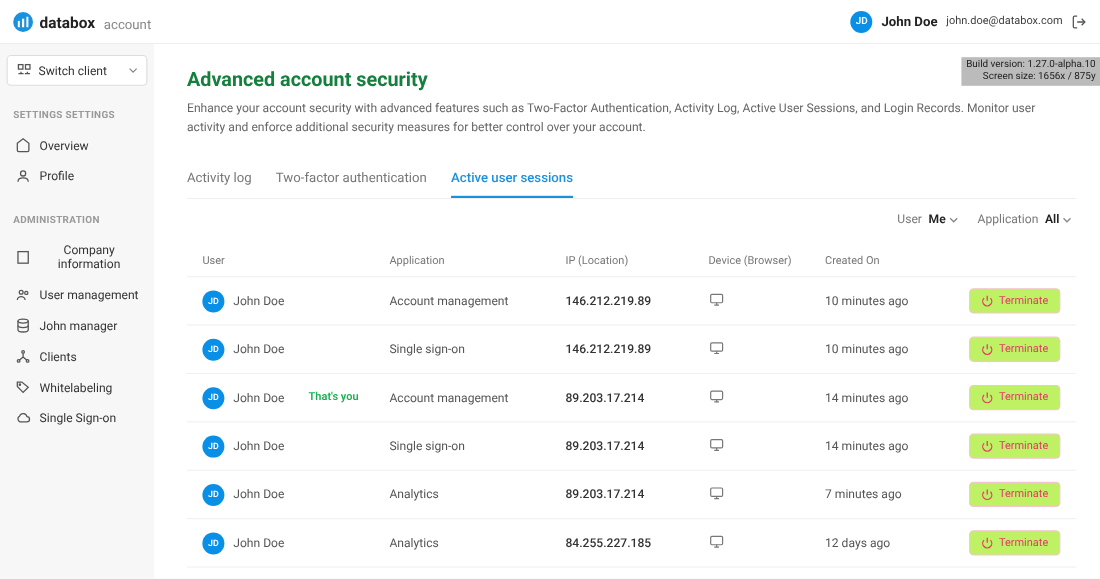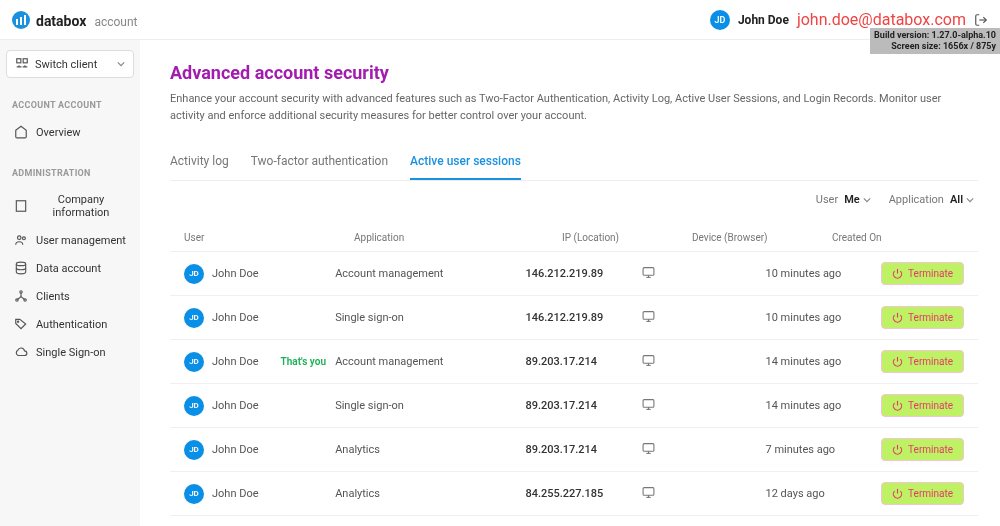--- a/index.html
+++ b/index.html
@@ -6,49 +6,49 @@
     body { background: #f7f7f7; width: 1000px; height: 526px; overflow: hidden; position: relative; }
     .topbar { background: #fff; height: 40px; display: flex; align-items: center; justify-content: space-between; padding: 0 12px; border-bottom: 1px solid #eee; }
     .brand { display: flex; align-items: flex-end; gap: 6px; }
     .brand-logo { width: 18px; height: 18px; background: #1a91df; border-radius: 50%; display: flex; align-items: center; justify-content: center; }
     .brand-logo svg { width: 10px; height: 10px; fill: #fff; }
     .brand-name { font-weight: 700; font-size: 14px; color: #222; }
     .brand-sub { font-size: 12px; color: #888; margin-left: 2px; }
     .user-area { display: flex; align-items: center; gap: 8px; }
     .avatar { width: 20px; height: 20px; border-radius: 50%; background: #0a8fe6; color: #fff; font-size: 9px; font-weight: 600; display: flex; align-items: center; justify-content: center; }
     .user-name { font-size: 12px; font-weight: 700; color: #222; }
-    .user-email { font-size: 16px; color: #ef4444; }
+    .user-email { font-size: 10px; color: #404040; }
     .exit-icon { width: 14px; height: 14px; }
-    .debug-box { position: absolute; top: 28px; right: 0; background: #bbb; font-size: 9px; padding: 2px 4px; line-height: 1.2; text-align: right; color: #222; z-index: 10; font-weight: bold; }
+    .debug-box { position: absolute; top: 52px; right: 0; background: #bbb; font-size: 9px; padding: 2px 4px; line-height: 1.2; text-align: right; color: #222; z-index: 10; }
     .layout { display: flex; height: calc(526px - 40px); }
     .sidebar { width: 140px; background: #f7f7f7; padding: 10px 6px; flex-shrink: 0; }
     .switch-client { background: #fff; border: 1px solid #ddd; border-radius: 4px; padding: 6px 8px; display: flex; align-items: center; justify-content: space-between; font-size: 11px; color: #333; cursor: pointer; margin-bottom: 18px; }
     .sc-left { display: flex; align-items: center; gap: 6px; }
     .section-header { font-size: 9px; font-weight: 700; color: #999; letter-spacing: 0.3px; padding: 4px 6px; margin-bottom: 4px; }
     .nav-item { display: flex; align-items: center; gap: 8px; padding: 7px 8px; border-radius: 4px; font-size: 11px; color: #333; cursor: pointer; text-align: center; }
     .nav-item.active { background: #e8f3fb; color: #1a91df; }
     .nav-icon { width: 14px; height: 14px; flex-shrink: 0; }
     .section-gap { height: 18px; }
     .main { flex: 1; background: #fff; padding: 22px 22px 0 30px; overflow: hidden; }
-    .page-title { font-size: 18px; font-weight: 700; color: #a21caf; margin-bottom: 8px; }
+    .page-title { font-size: 18px; font-weight: 700; color: #15803d; margin-bottom: 8px; }
     .page-desc { font-size: 11px; color: #666; line-height: 1.5; margin-bottom: 20px; max-width: 780px; }
     .tabs { display: flex; gap: 22px; border-bottom: 1px solid #eee; margin-bottom: 12px; }
     .tab { font-size: 12px; color: #777; padding: 10px 0; cursor: pointer; border-bottom: 2px solid transparent; }
     .tab.active { color: #1a91df; border-bottom-color: #1a91df; font-weight: 500; }
     .filters { display: flex; justify-content: flex-end; gap: 18px; font-size: 11px; color: #555; margin-bottom: 18px; padding-right: 4px; }
     .filter { display: flex; align-items: center; gap: 6px; }
     .filter-label { color: #777; }
     .filter-value { font-weight: 600; color: #222; display: flex; align-items: center; gap: 3px; cursor: pointer; }
     .table { width: 100%; }
     .thead { display: flex; padding: 8px 14px; }
     .th { font-size: 10px; color: #777; }
     .col-user { width: 170px; }
     .col-app { width: 160px; }
-    .col-ip { width: 130px; margin-left: 48px; }
-    .col-device { width: 140px; }
+    .col-ip { width: 130px; }
+    .col-device { width: 106px; }
     .col-created { width: 130px; }
     .col-action { flex: 1; }
     .row { display: flex; align-items: center; padding: 10px 14px; border-top: 1px solid #f0f0f0; }
     .cell { font-size: 11px; color: #555; }
     .cell.ip { color: #333; font-weight: 500; }
     .user-cell { display: flex; align-items: center; gap: 8px; }
     .row-av { width: 20px; height: 20px; border-radius: 50%; background: #0a8fe6; color: #fff; font-size: 8px; font-weight: 600; display: flex; align-items: center; justify-content: center; }
     .you-badge { color: #1ab054; font-weight: 600; font-size: 10px; margin-left: 14px; }
     .device-icon { width: 15px; height: 13px; }
     .terminate { float: right; border: 1px solid #f4c4d0; background: #bef264; color: #e8376d; font-size: 10px; padding: 5px 10px; border-radius: 4px; display: flex; align-items: center; gap: 5px; cursor: pointer; }
@@ -96,26 +96,33 @@
             <rect x="14" y="3" width="7" height="7"></rect>
             <path d="M7 14v3M3 17h8M17 14v3M13 17h8"></path>
           </svg>
         <span>Switch client</span>
       </span>
       <svg class="chev" viewBox="0 0 10 10" fill="none" stroke="#888" stroke-width="1.5">
           <polyline points="1,3 5,7 9,3"></polyline>
         </svg>
     </div>
 
-    <div class="section-header">ACCOUNT ACCOUNT</div>
+    <div class="section-header">SETTINGS SETTINGS</div>
     <div class="nav-item">
       <svg class="nav-icon" viewBox="0 0 24 24" fill="none" stroke="#555" stroke-width="2">
           <path d="M3 9l9-7 9 7v11a2 2 0 0 1-2 2H5a2 2 0 0 1-2-2z"></path>
         </svg>
       <span>Overview</span>
+    </div>
+    <div class="nav-item">
+      <svg class="nav-icon" viewBox="0 0 24 24" fill="none" stroke="#555" stroke-width="2">
+          <circle cx="12" cy="8" r="4"></circle>
+          <path d="M4 21c0-4 4-6 8-6s8 2 8 6"></path>
+        </svg>
+      <span>Profile</span>
     </div>
 
     <div class="section-gap"></div>
     <div class="section-header">ADMINISTRATION</div>
     <div class="nav-item">
       <svg class="nav-icon" viewBox="0 0 24 24" fill="none" stroke="#555" stroke-width="2">
           <rect x="4" y="3" width="16" height="18"></rect>
           <line x1="8" y1="7" x2="8" y2="7"></line>
           <line x1="12" y1="7" x2="12" y2="7"></line>
           <line x1="16" y1="7" x2="16" y2="7"></line>
@@ -132,37 +139,37 @@
           <path d="M3 20c0-3 3-5 6-5s6 2 6 5"></path>
         </svg>
       <span>User management</span>
     </div>
     <div class="nav-item">
       <svg class="nav-icon" viewBox="0 0 24 24" fill="none" stroke="#555" stroke-width="2">
           <ellipse cx="12" cy="5" rx="8" ry="3"></ellipse>
           <path d="M4 5v14c0 1.7 3.6 3 8 3s8-1.3 8-3V5"></path>
           <path d="M4 12c0 1.7 3.6 3 8 3s8-1.3 8-3"></path>
         </svg>
-      <span>Data account</span>
+      <span>John manager</span>
     </div>
     <div class="nav-item">
       <svg class="nav-icon" viewBox="0 0 24 24" fill="none" stroke="#555" stroke-width="2">
           <circle cx="12" cy="5" r="2"></circle>
           <circle cx="5" cy="19" r="2"></circle>
           <circle cx="19" cy="19" r="2"></circle>
           <path d="M12 7v6M12 13l-6 5M12 13l6 5"></path>
         </svg>
       <span>Clients</span>
     </div>
     <div class="nav-item">
       <svg class="nav-icon" viewBox="0 0 24 24" fill="none" stroke="#555" stroke-width="2">
           <path d="M20 12l-8 8-9-9V4h7z"></path>
           <circle cx="7" cy="8" r="1"></circle>
         </svg>
-      <span>Authentication</span>
+      <span>Whitelabeling</span>
     </div>
     <div class="nav-item">
       <svg class="nav-icon" viewBox="0 0 24 24" fill="none" stroke="#555" stroke-width="2">
           <path d="M18 18a4 4 0 0 0 0-8 6 6 0 0 0-11.5-1A5 5 0 0 0 7 18z"></path>
         </svg>
       <span>Single Sign-on</span>
     </div>
   </div>
 
   <div class="main">

